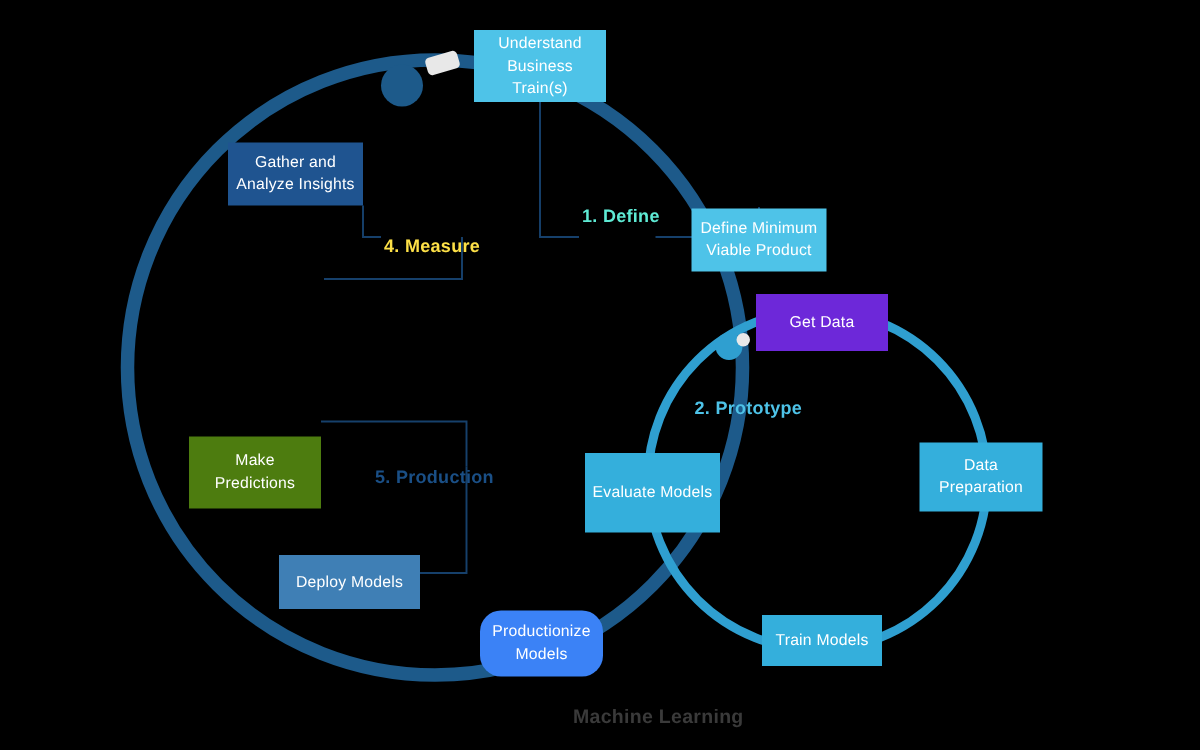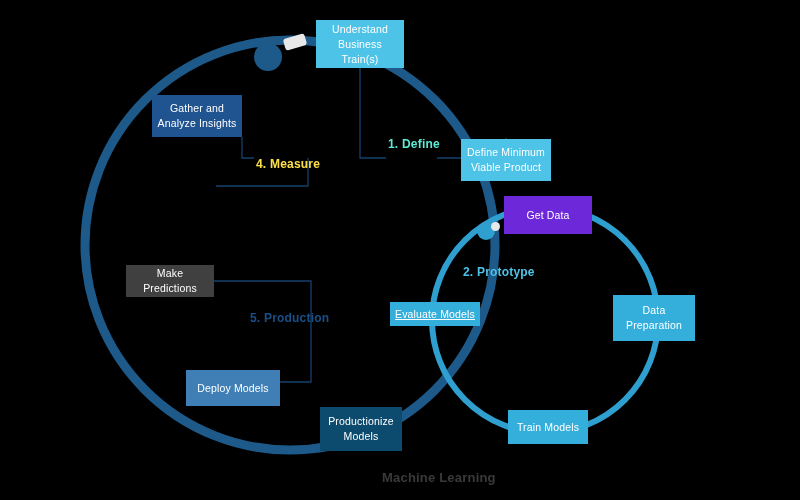--- a/index.html
+++ b/index.html
@@ -107,28 +107,28 @@
   <div class="node" style="left:461px; top:96px; width:90px; height:42px; background:#4ec3e8;margin-top:43px;">Define Minimum
 Viable Product</div>
 
   <div class="node" style="left:504px; top:196px; width:88px; height:38px; background:#6d28d9;">Get Data</div>
 
   <div class="node" style="left:613px; top:295px; width:82px; height:46px; background:#34afdc;">Data
 Preparation</div>
 
   <div class="node" style="left:508px; top:410px; width:80px; height:34px; background:#34afdc;">Train Models</div>
 
-  <div class="node" style="left:390px; top:302px; width:90px; height:24px; background:#34afdc;text-decoration:underline;">Evaluate Models</div>
+  <div class="node" style="left:390px; top:302px; width:90px; height:53px; background:#34afdc;">Evaluate Models</div>
 
-  <div class="node" style="left:320px; top:407px; width:82px; height:44px; background:#0c4a6e;">Productionize
+  <div class="node" style="left:320px; top:407px; width:82px; height:44px; background:#3b82f6;border-radius:14px;">Productionize
 Models</div>
 
   <div class="node" style="left:186px; top:370px; width:94px; height:36px; background:#3f7fb5;">Deploy Models</div>
 
-  <div class="node" style="left:126px; top:265px; width:88px; height:32px; background:#404040;">Make Predictions</div>
+  <div class="node" style="left:126px; top:291px; width:88px; height:48px; background:#4d7c0f;">Make Predictions</div>
 
 
   <div class="node" style="left:152px; top:95px; width:90px; height:42px; background:#1f5490;">Gather and
 Analyze Insights</div>
 
   <div class="phase-label" style="left:388px; top:137px; color:#5eead4;">1. Define</div>
 
   <div class="phase-label" style="left:463px; top:265px; color:#4ec3e8;">2. Prototype</div>
 
   <div class="phase-label" style="left:250px; top:311px; color:#1a4f86;">5. Production</div>

